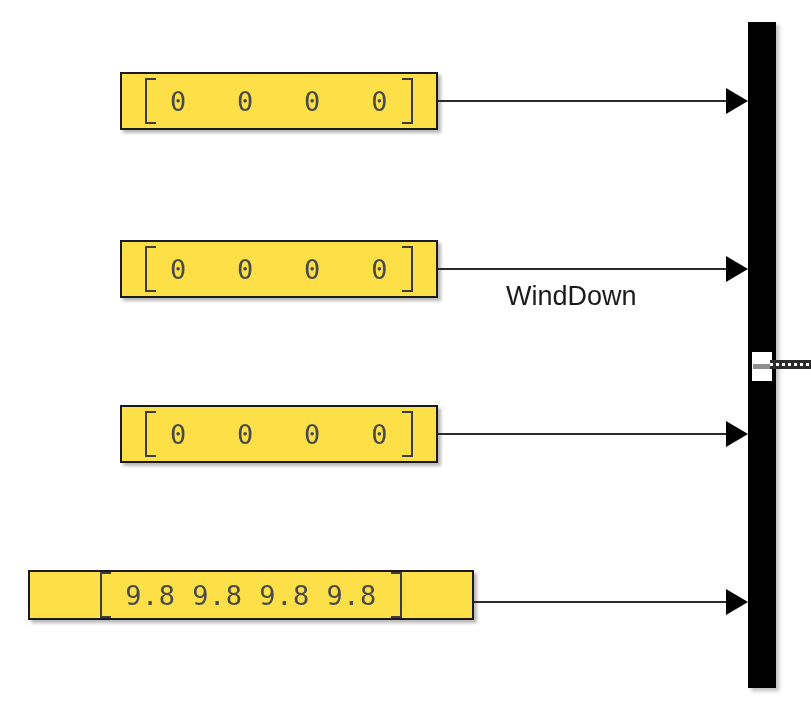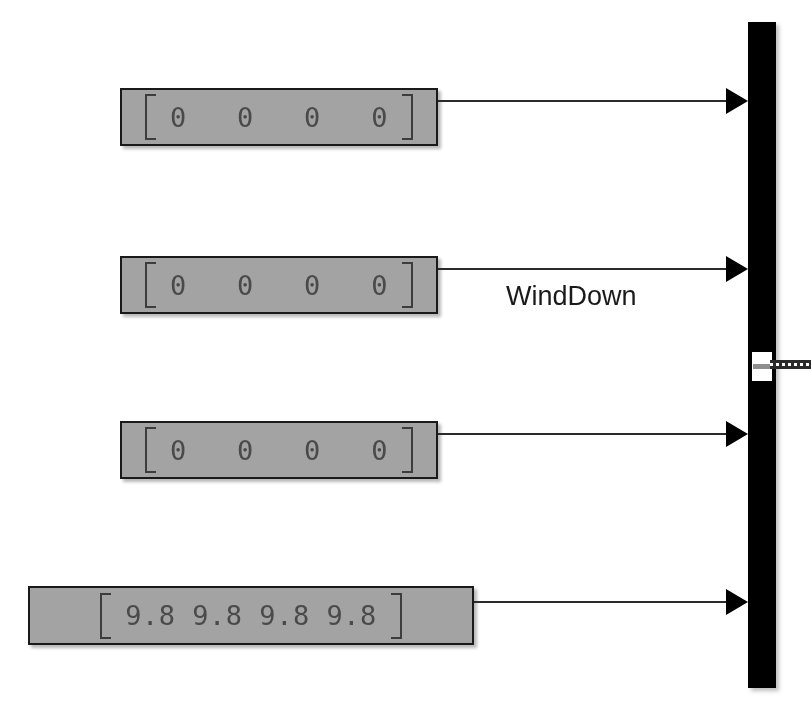--- a/index.html
+++ b/index.html
@@ -13,27 +13,26 @@
     height: 707px;
     background: #ffffff;
     overflow: hidden;
     font-family: "Liberation Sans", sans-serif;
   }
 
   
   .const-block {
     position: absolute;
     box-sizing: border-box;
-    background: #a3a3a3;
+    background: #fde047;
     border: 2px solid #1a1a1a;
     box-shadow: 3px 3px 3px rgba(0,0,0,0.28);
     display: flex;
     align-items: center;
     justify-content: center;
-    margin-top: 16px;
   }
   .const-value {
     font-family: "DejaVu Sans Mono", monospace;
     font-size: 27px;
     color: #4a4a4a;
     letter-spacing: 0.5px;
     white-space: pre;
     display: flex;
     align-items: center;
     line-height: 1;
@@ -153,21 +152,21 @@
   <div class="signal-label" style="left:506px; top:281px;">WindDown</div>
 
   <div class="const-block" style="left:120px; top:405px; width:318px; height:58px;">
     <div class="const-value">
       <span class="bracket left"></span><span class="nums">0   0   0   0</span><span class="bracket right"></span>
     </div>
   </div>
   <div class="signal-line" style="left:438px; top:433px; width:288px;"></div>
   <div class="arrow-head" style="left:726px; top:421px;"></div>
 
-  <div class="const-block" style="left:28px; top:570px; width:446px; height:59px;">
+  <div class="const-block" style="left:28px; top:570px; width:446px; height:50px;">
     <div class="const-value">
       <span class="bracket left"></span><span class="nums">9.8 9.8 9.8 9.8</span><span class="bracket right"></span>
     </div>
   </div>
   <div class="signal-line" style="left:474px; top:601px; width:252px;"></div>
   <div class="arrow-head" style="left:726px; top:589px;"></div>
 
   <div class="bus-bar" style="left:748px; top:22px; width:28px; height:666px;">
 
     <div class="bus-port" style="left:4px; top:330px; width:20px; height:29px;">

